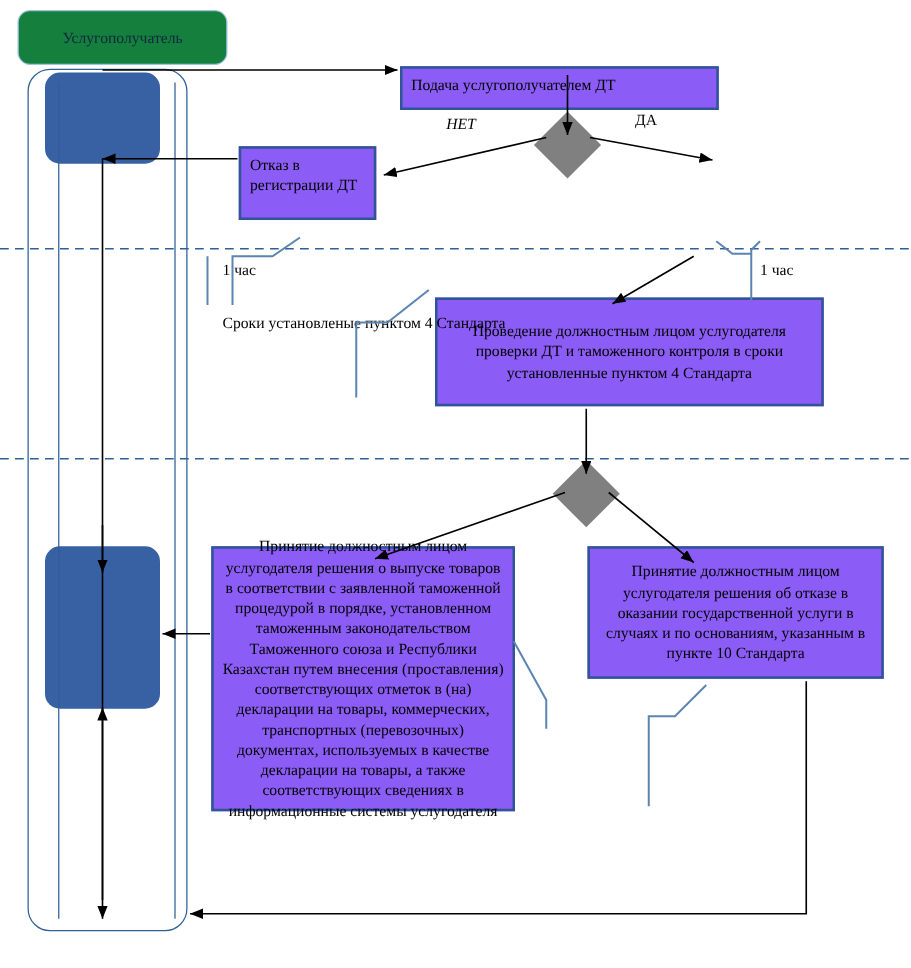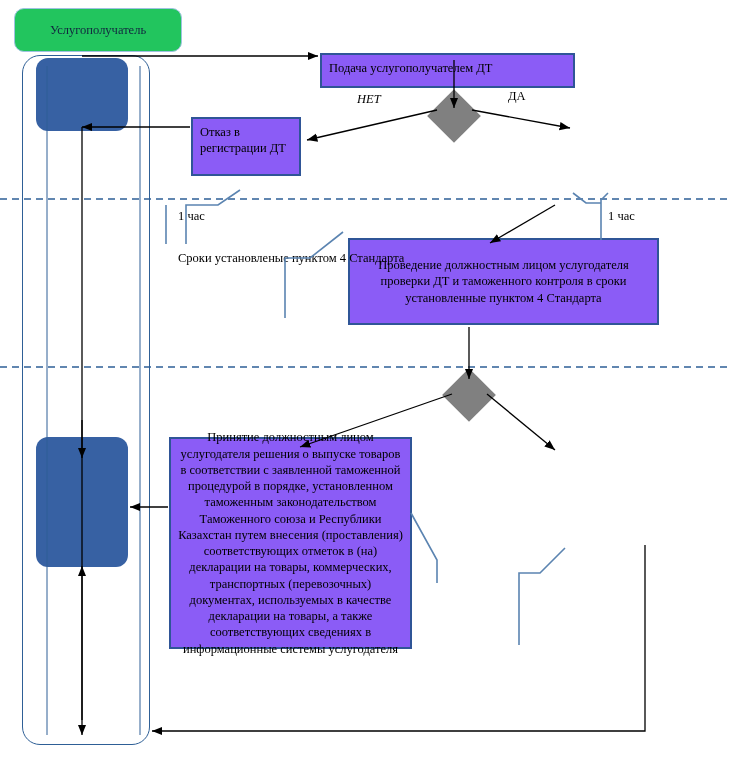--- a/index.html
+++ b/index.html
@@ -12,21 +12,21 @@
     width: 729px;
     height: 774px;
     background: #ffffff;
     font-family: "Liberation Serif", "DejaVu Serif", serif;
     overflow: hidden;
   }
   
   .lane-header {
     position: absolute;
     box-sizing: border-box;
-    background: #22c55e;
+    background: #15803d;
     border: 1px solid #9ec2e0;
     border-radius: 10px;
     display: flex;
     align-items: center;
     justify-content: center;
     color: #12263f;
     font-size: 12.5px;
     text-align: center;
     line-height: 1.2;
   }
@@ -119,20 +119,21 @@
 
   <div class="pbox left" id="box-submission">Подача услугополучателем ДТ</div>
 
   <div class="pbox left" id="box-refusal">Отказ в регистрации ДТ</div>
 
 
   <div class="pbox center" id="box-inspection">Проведение должностным лицом услугодателя проверки ДТ и таможенного контроля в сроки установленные пунктом 4 Стандарта</div>
 
   <div class="pbox center" id="box-release">Принятие должностным лицом услугодателя решения о  выпуске товаров в соответствии с заявленной таможенной процедурой в порядке, установленном таможенным законодательством Таможенного союза и Республики Казахстан путем внесения (проставления) соответствующих отметок в (на) декларации на товары, коммерческих, транспортных (перевозочных) документах, используемых в качестве декларации на товары, а также соответствующих сведениях в информационные системы услугодателя</div>
 
+  <div class="pbox center" id="box-denial">Принятие должностным лицом услугодателя решения об отказе в оказании государственной услуги в случаях и по основаниям, указанным в пункте 10 Стандарта</div>
 
   <div class="diamond" id="decision-registration"></div>
   <div class="diamond" id="decision-inspection"></div>
 
   <div class="annot" id="label-no">НЕТ</div>
   <div class="annot" id="label-yes">ДА</div>
 
   <div class="annot" id="label-hour-left">1 час</div>
   <div class="annot" id="label-hour-right">1 час</div>
 

